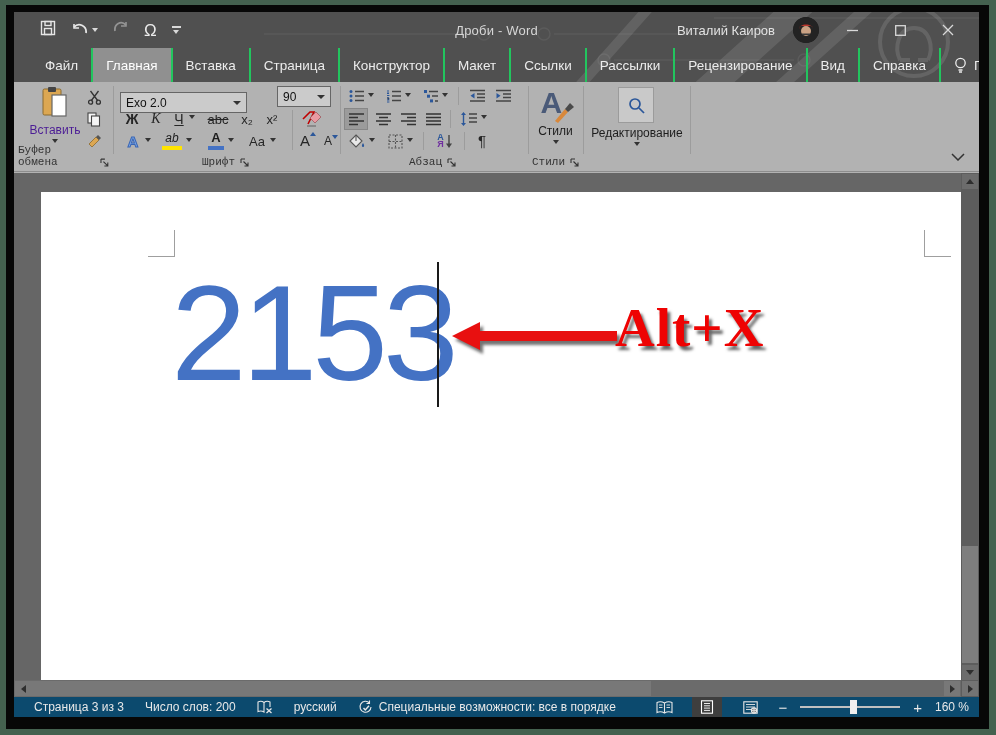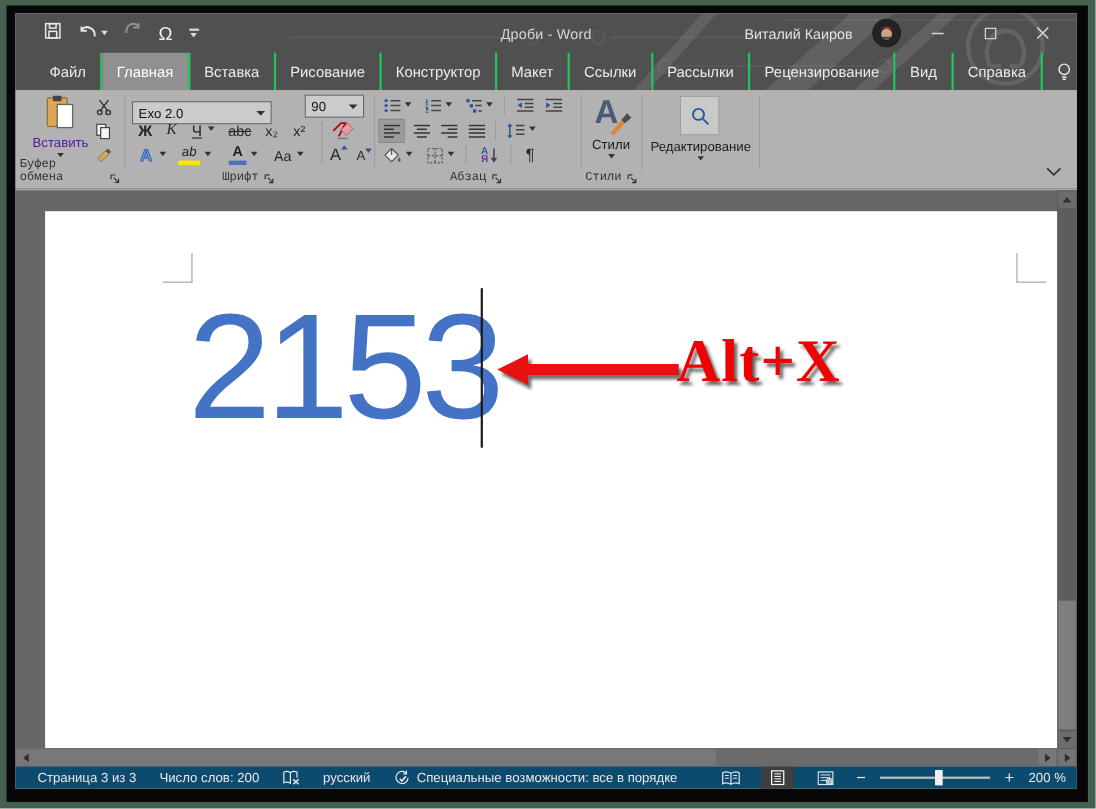--- a/index.html
+++ b/index.html
@@ -166,21 +166,21 @@
               <path d="M1 1 L11 11 M11 1 L1 11" stroke="#d9d9d9" stroke-width="1.3"></path>
             </svg>
         </span>
       </div>
     </div>
 
     <div class="tabbar">
       <span class="tab first">Файл</span>
       <span class="tab active">Главная</span>
       <span class="tab">Вставка</span>
-      <span class="tab">Рисование</span>
+      <span class="tab">Страница</span>
       <span class="tab">Конструктор</span>
       <span class="tab">Макет</span>
       <span class="tab">Ссылки</span>
       <span class="tab">Рассылки</span>
       <span class="tab">Рецензирование</span>
       <span class="tab">Вид</span>
       <span class="tab">Справка</span>
       <span class="tab-extra">
         <svg width="13" height="17" viewBox="0 0 13 17" fill="none" stroke="#ececec" stroke-width="1.3">
           <circle cx="6.5" cy="6" r="4.7"></circle>
@@ -526,17 +526,17 @@
           <path d="M3 3.5 h9 M3 6 h9 M3 8.5 h5" stroke-width="0.9"></path>
           <circle cx="11" cy="9.5" r="2.6" fill="#505050"></circle>
           <path d="M8.4 9.5 h5.2 M11 6.9 a4 4 0 0 1 0 5.2 M11 6.9 a4 4 0 0 0 0 5.2" stroke-width="0.8"></path>
         </svg>
       </span>
       <span class="zoom-sign">−</span>
       <span class="zoom-track">
         <span class="zoom-thumb"></span>
       </span>
       <span class="zoom-sign">+</span>
-      <span>200 %</span>
+      <span>160 %</span>
     </div>
   </div>
 
 </div>
 
 </body></html>

